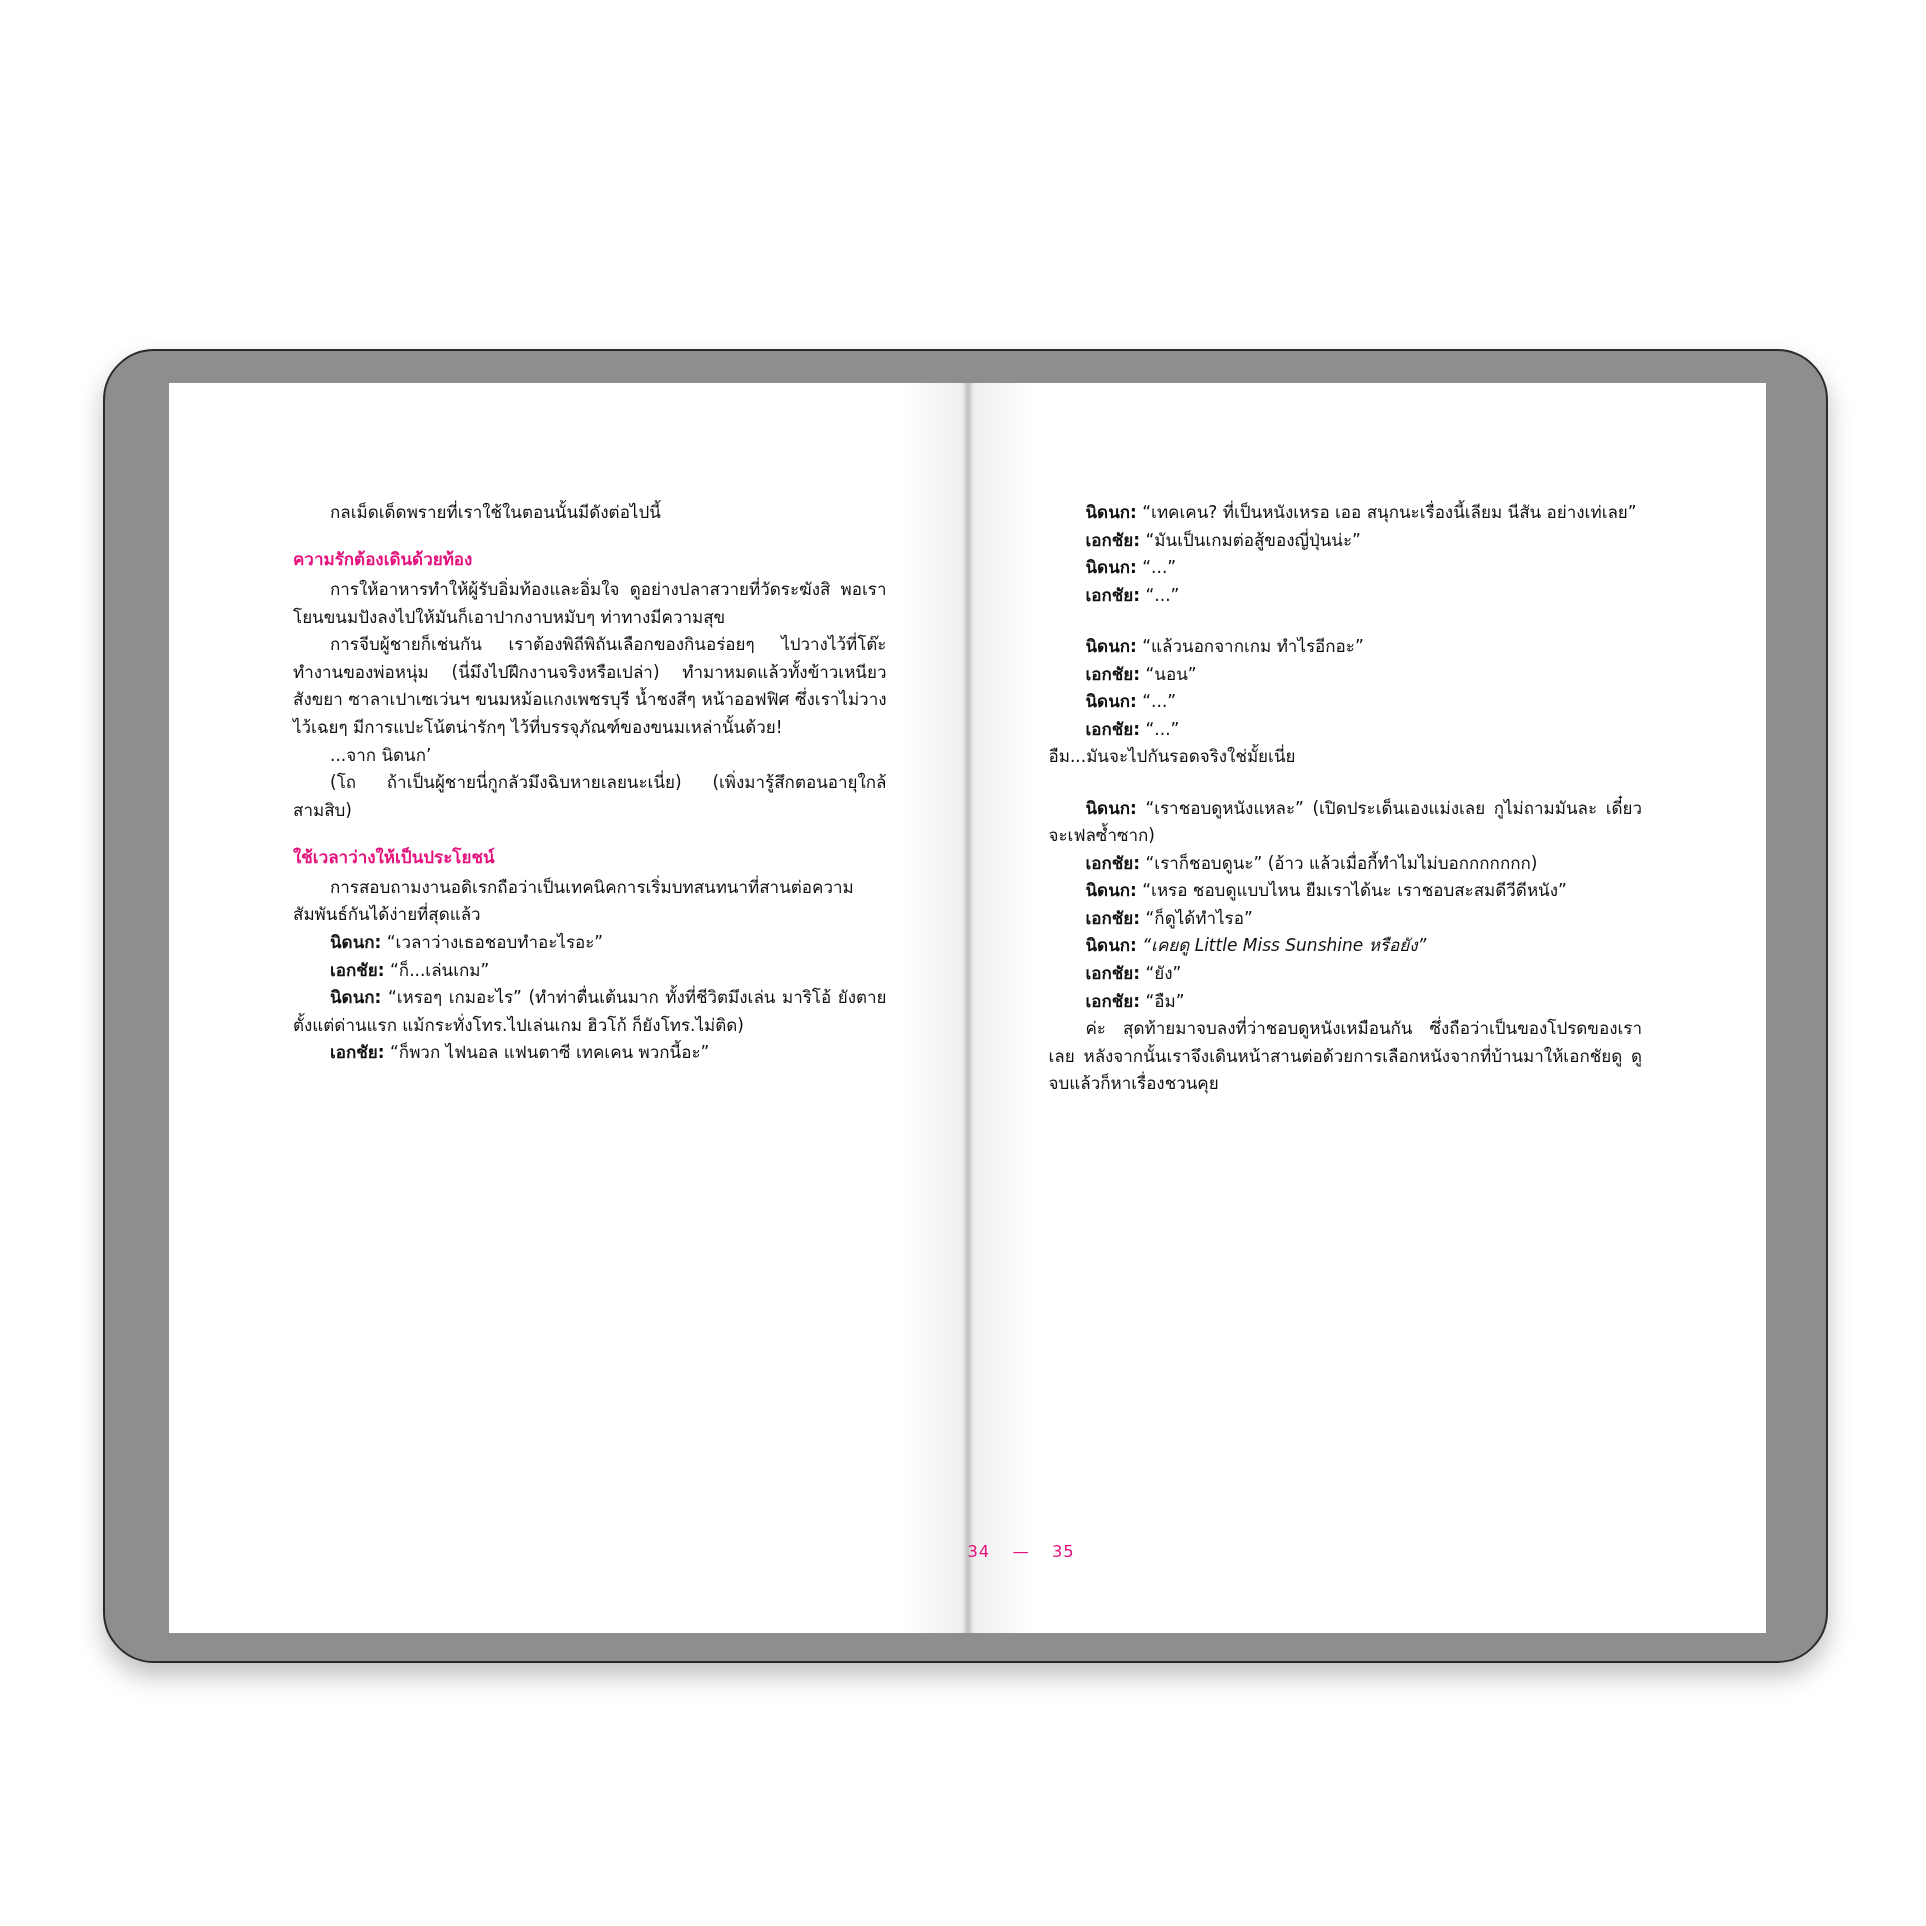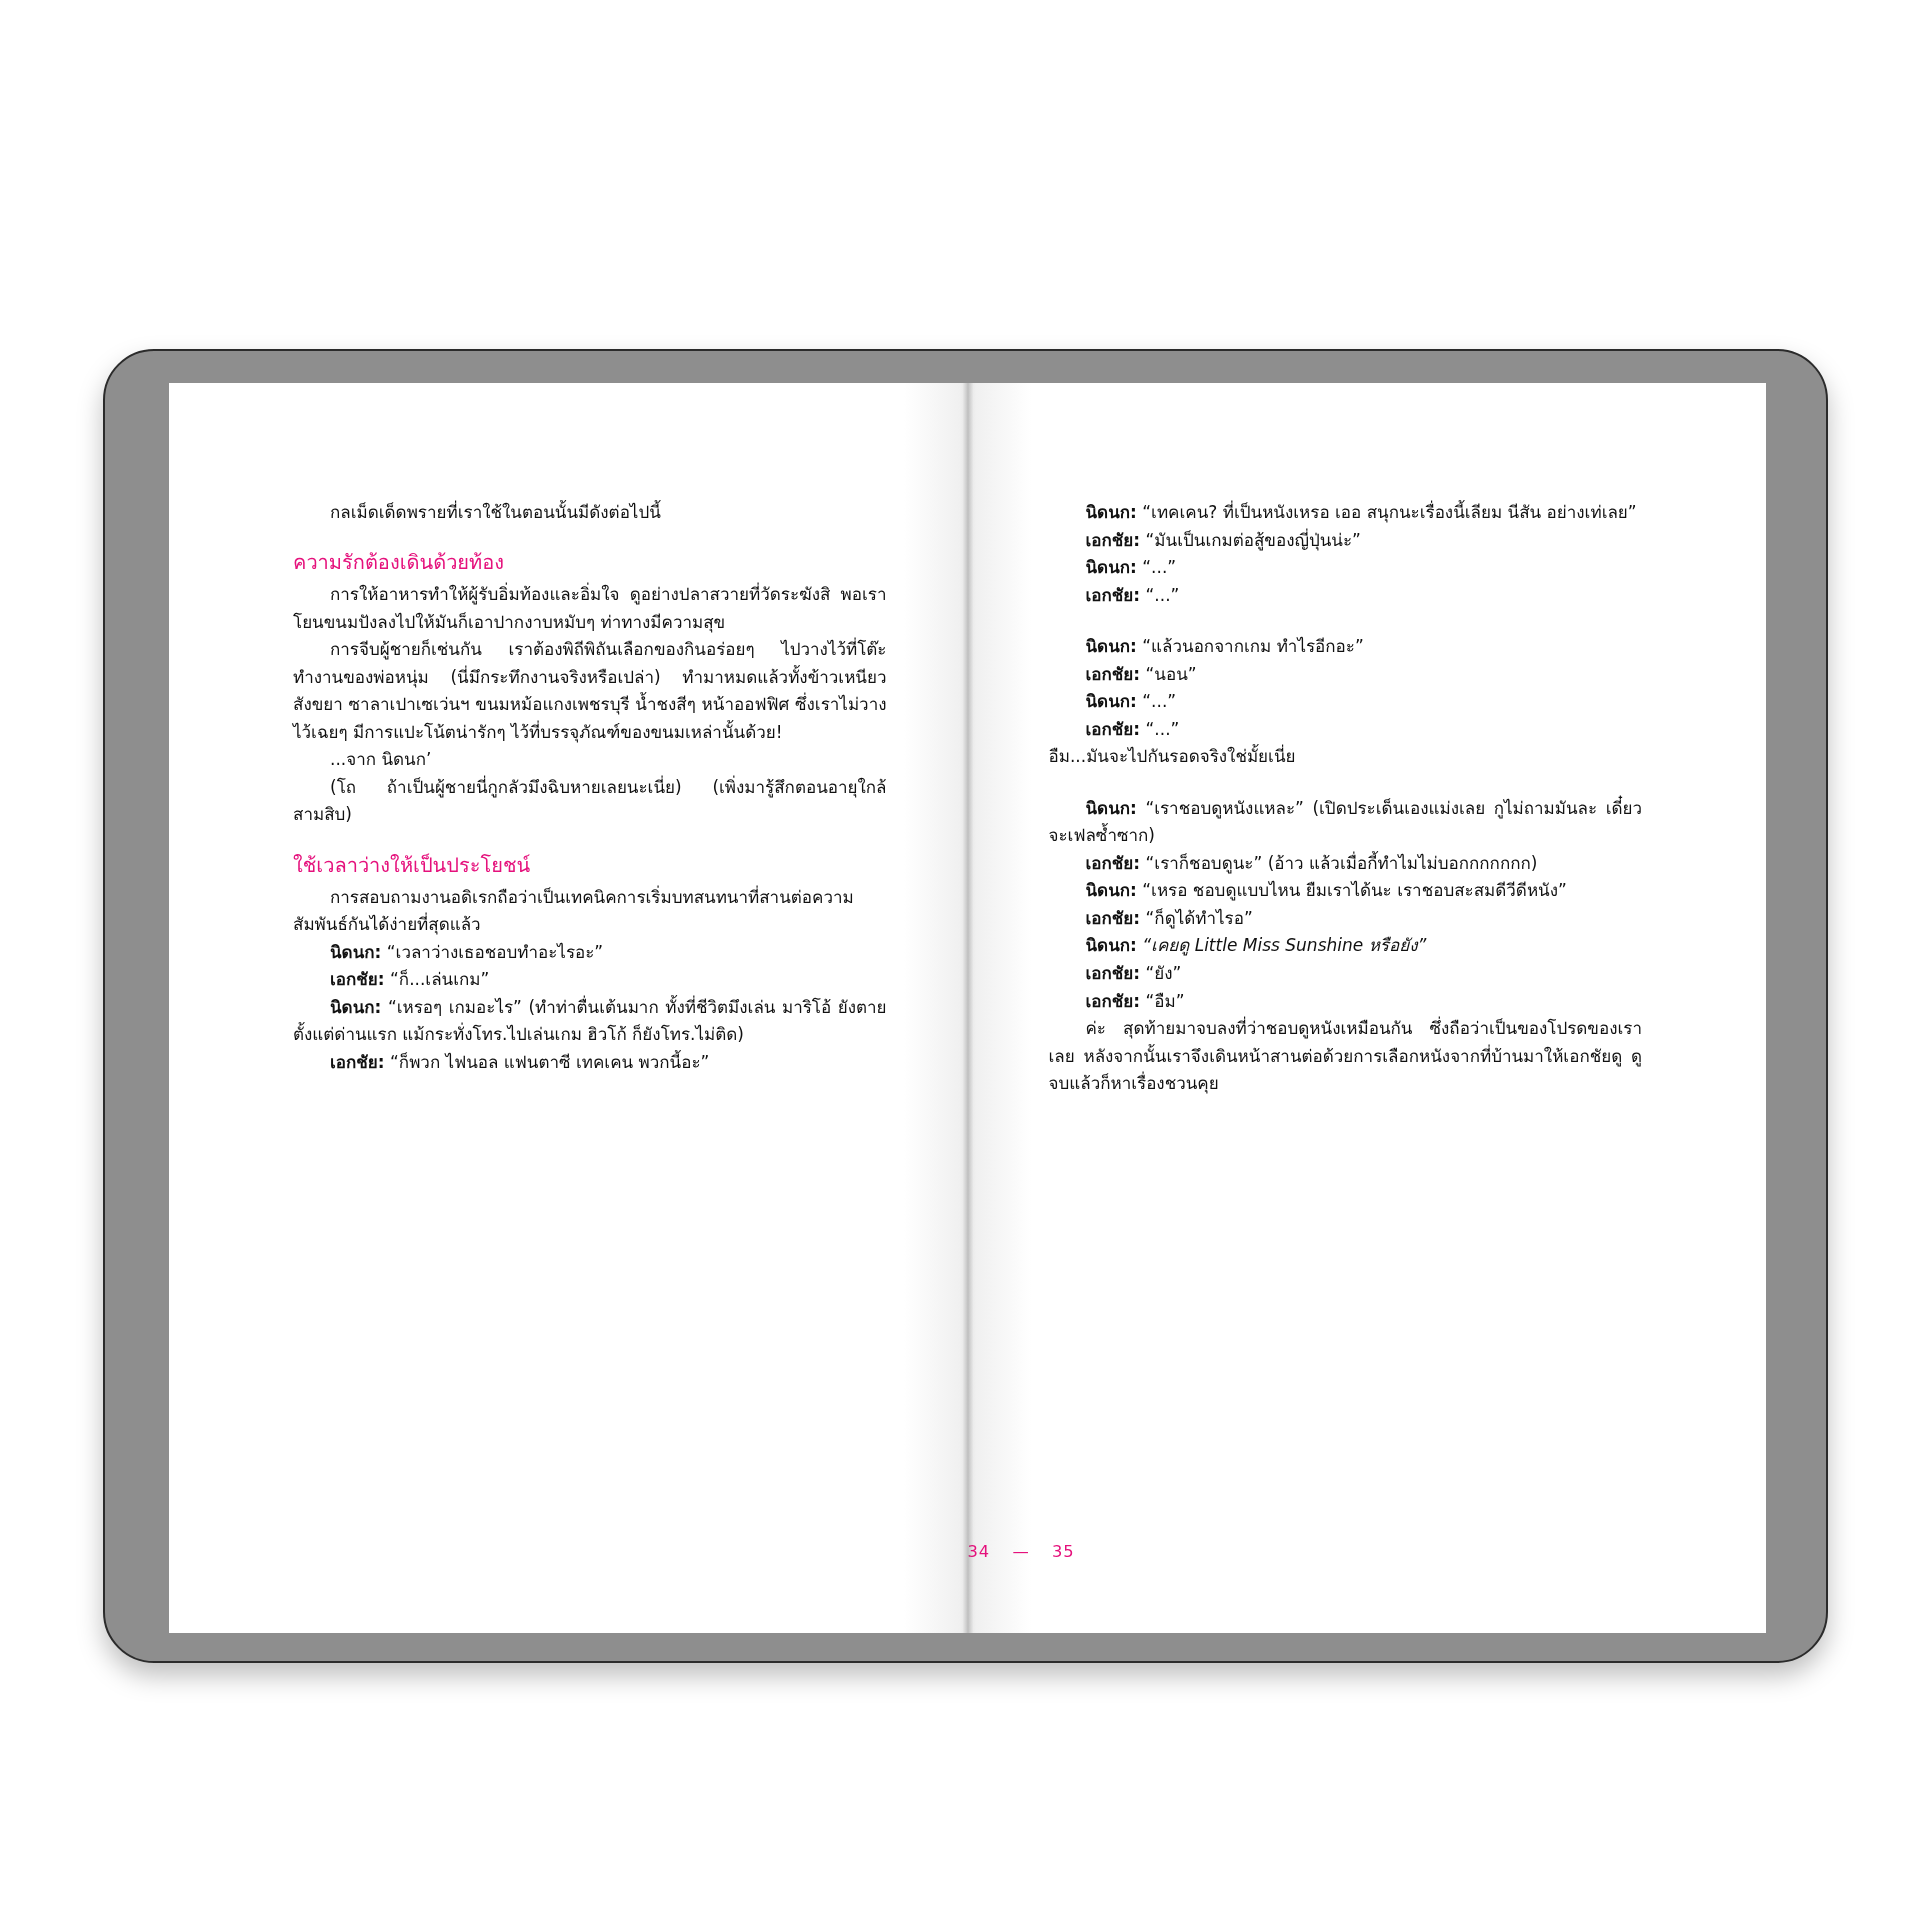--- a/index.html
+++ b/index.html
@@ -78,24 +78,24 @@
     text-align: justify;
     text-justify: inter-word;
   }
   p {
     margin: 0 0 0 0;
   }
   p.indent { text-indent: 37px; }
   p.noindent { text-indent: 0; }
   .heading {
     color: #e5117c;
-    font-weight: normal;
+    font-weight: bold;
     margin: 19.7px 0 2.6px 0;
     text-indent: 0;
-    font-size: 20px;
+    font-size: 17px;
   }
   .spacer { height: 24px; }
   .spk { font-weight: bold; }
   .ital { font-style: italic; }
 
   .folio {
     position: absolute;
     bottom: 72px;
     left: 0;
     width: 100%;
@@ -113,21 +113,21 @@
     <div id="spread">
 
       <div class="page left">
         <div class="body-col">
 
           <p class="indent">กลเม็ดเด็ดพรายที่เราใช้ในตอนนั้นมีดังต่อไปนี้</p>
 
           <p class="heading">ความรักต้องเดินด้วยท้อง</p>
 
           <p class="indent">การให้อาหารทำให้ผู้รับอิ่มท้องและอิ่มใจ ดูอย่างปลาสวายที่วัดระฆังสิ พอเราโยนขนมปังลงไปให้มันก็เอาปากงาบหมับๆ ท่าทางมีความสุข</p>
-          <p class="indent">การจีบผู้ชายก็เช่นกัน เราต้องพิถีพิถันเลือกของกินอร่อยๆ ไปวางไว้ที่โต๊ะทำงานของพ่อหนุ่ม (นี่มึกระทึกงานจริงหรือเปล่า) ทำมาหมดแล้วทั้งข้าวเหนียวสังขยา ซาลาเปาเซเว่นฯ ขนมหม้อแกงเพชรบุรี น้ำชงสีๆ หน้าออฟฟิศ ซึ่งเราไม่วางไว้เฉยๆ มีการแปะโน้ตน่ารักๆ ไว้ที่บรรจุภัณฑ์ของขนมเหล่านั้นด้วย!</p>
+          <p class="indent">การจีบผู้ชายก็เช่นกัน เราต้องพิถีพิถันเลือกของกินอร่อยๆ ไปวางไว้ที่โต๊ะทำงานของพ่อหนุ่ม (นี่มึงไปฝึกงานจริงหรือเปล่า) ทำมาหมดแล้วทั้งข้าวเหนียวสังขยา ซาลาเปาเซเว่นฯ ขนมหม้อแกงเพชรบุรี น้ำชงสีๆ หน้าออฟฟิศ ซึ่งเราไม่วางไว้เฉยๆ มีการแปะโน้ตน่ารักๆ ไว้ที่บรรจุภัณฑ์ของขนมเหล่านั้นด้วย!</p>
           <p class="indent">...จาก นิดนก’</p>
           <p class="indent">(โถ ถ้าเป็นผู้ชายนี่กูกลัวมึงฉิบหายเลยนะเนี่ย) (เพิ่งมารู้สึกตอนอายุใกล้สามสิบ)</p>
 
           <p class="heading">ใช้เวลาว่างให้เป็นประโยชน์</p>
 
           <p class="indent">การสอบถามงานอดิเรกถือว่าเป็นเทคนิคการเริ่มบทสนทนาที่สานต่อความสัมพันธ์กันได้ง่ายที่สุดแล้ว</p>
 
           <p class="indent">
             <span class="spk">นิดนก:</span>
             <span>“เวลาว่างเธอชอบทำอะไรอะ”</span>

